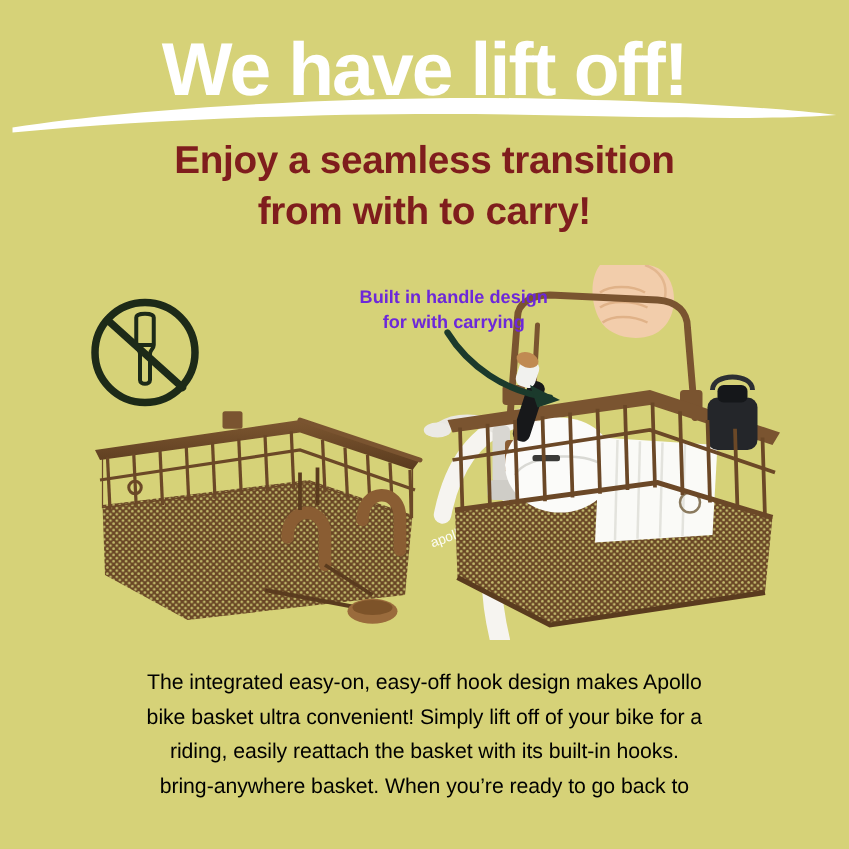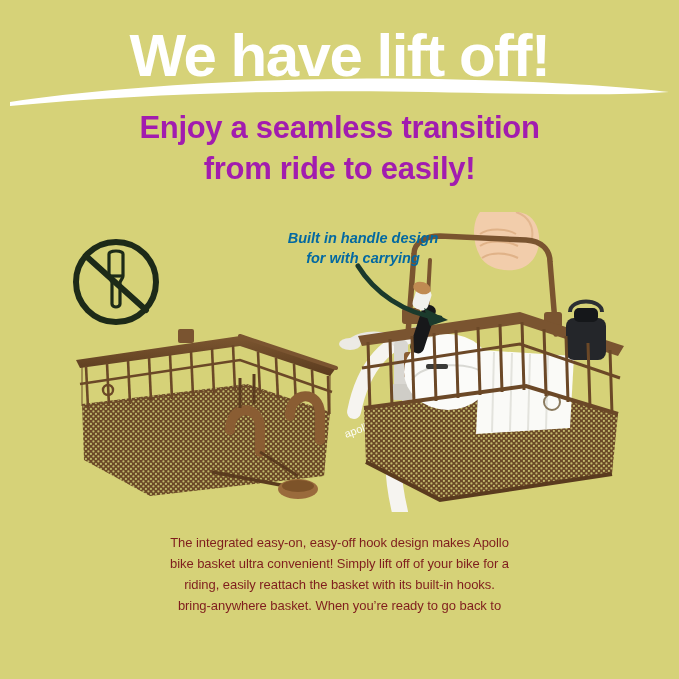--- a/index.html
+++ b/index.html
@@ -20,64 +20,64 @@
     font-size:60px;
     font-weight:bold;
     letter-spacing:-1.5px;
     line-height:1.05;
     white-space:nowrap;
   }
   .swoosh{position:absolute;left:8px;top:72px;width:663px;height:38px;}
 
   .subhead{
     position:absolute;left:0;top:108px;width:679px;
-    text-align:center;color:#a21caf;
+    text-align:center;color:#7f1d1d;
     font-size:31px;font-weight:bold;line-height:1.32;
     letter-spacing:-0.3px;
   }
 
   
   .annot{
     position:absolute;left:258px;top:229px;width:210px;
-    text-align:center;color:#0369a1;
-    font-size:14.5px;font-weight:bold;line-height:1.35;font-style:italic;
+    text-align:center;color:#6d28d9;
+    font-size:14.5px;font-weight:bold;line-height:1.35;
   }
   .annot-arrow{position:absolute;left:352px;top:262px;width:120px;height:72px;}
 
   
   .no-tools{position:absolute;left:70px;top:236px;width:92px;height:92px;}
 
   
   .photo{position:absolute;}
   .photo-left{left:62px;top:300px;width:290px;height:200px;}
   .photo-right{left:330px;top:212px;width:320px;height:300px;}
 
   
   .body-copy{
     position:absolute;left:52px;top:532px;width:575px;
-    text-align:center;color:#7f1d1d;
-    font-size:13px;line-height:1.62;
+    text-align:center;color:#000000;
+    font-size:17px;line-height:1.62;
     letter-spacing:-0.05px;
   }
   .body-copy span{display:block;}
 </style>
 </head>
 <body>
 
 <div class="stage">
 
   <div class="headline">We have lift off!</div>
 
   <svg class="swoosh" viewBox="0 0 663 38" preserveAspectRatio="none">
     <path d="M2,30 C120,12 300,4 430,7 C530,9 610,14 661,20 C610,24 520,22 420,20 C290,17 130,22 2,34 Z" fill="#ffffff"></path>
   </svg>
 
   <div class="subhead">
     <div>Enjoy a seamless transition</div>
-    <div>from ride to easily!</div>
+    <div>from with to carry!</div>
   </div>
 
   <svg class="no-tools" viewBox="0 0 92 92">
     <circle cx="46" cy="46" r="40" fill="none" stroke="#1d2a18" stroke-width="6"></circle>
 
     <g fill="none" stroke="#1d2a18" stroke-width="3.2" stroke-linejoin="round">
       <path d="M39,18 C39,14 53,14 53,18 L53,40 C53,43 50,44 50,47 L50,68 C50,72 42,72 42,68 L42,47 C42,44 39,43 39,40 Z"></path>
       <line x1="39" y1="40" x2="53" y2="40"></line>
     </g>
     <line x1="16" y1="20" x2="76" y2="74" stroke="#1d2a18" stroke-width="6" stroke-linecap="round"></line>

